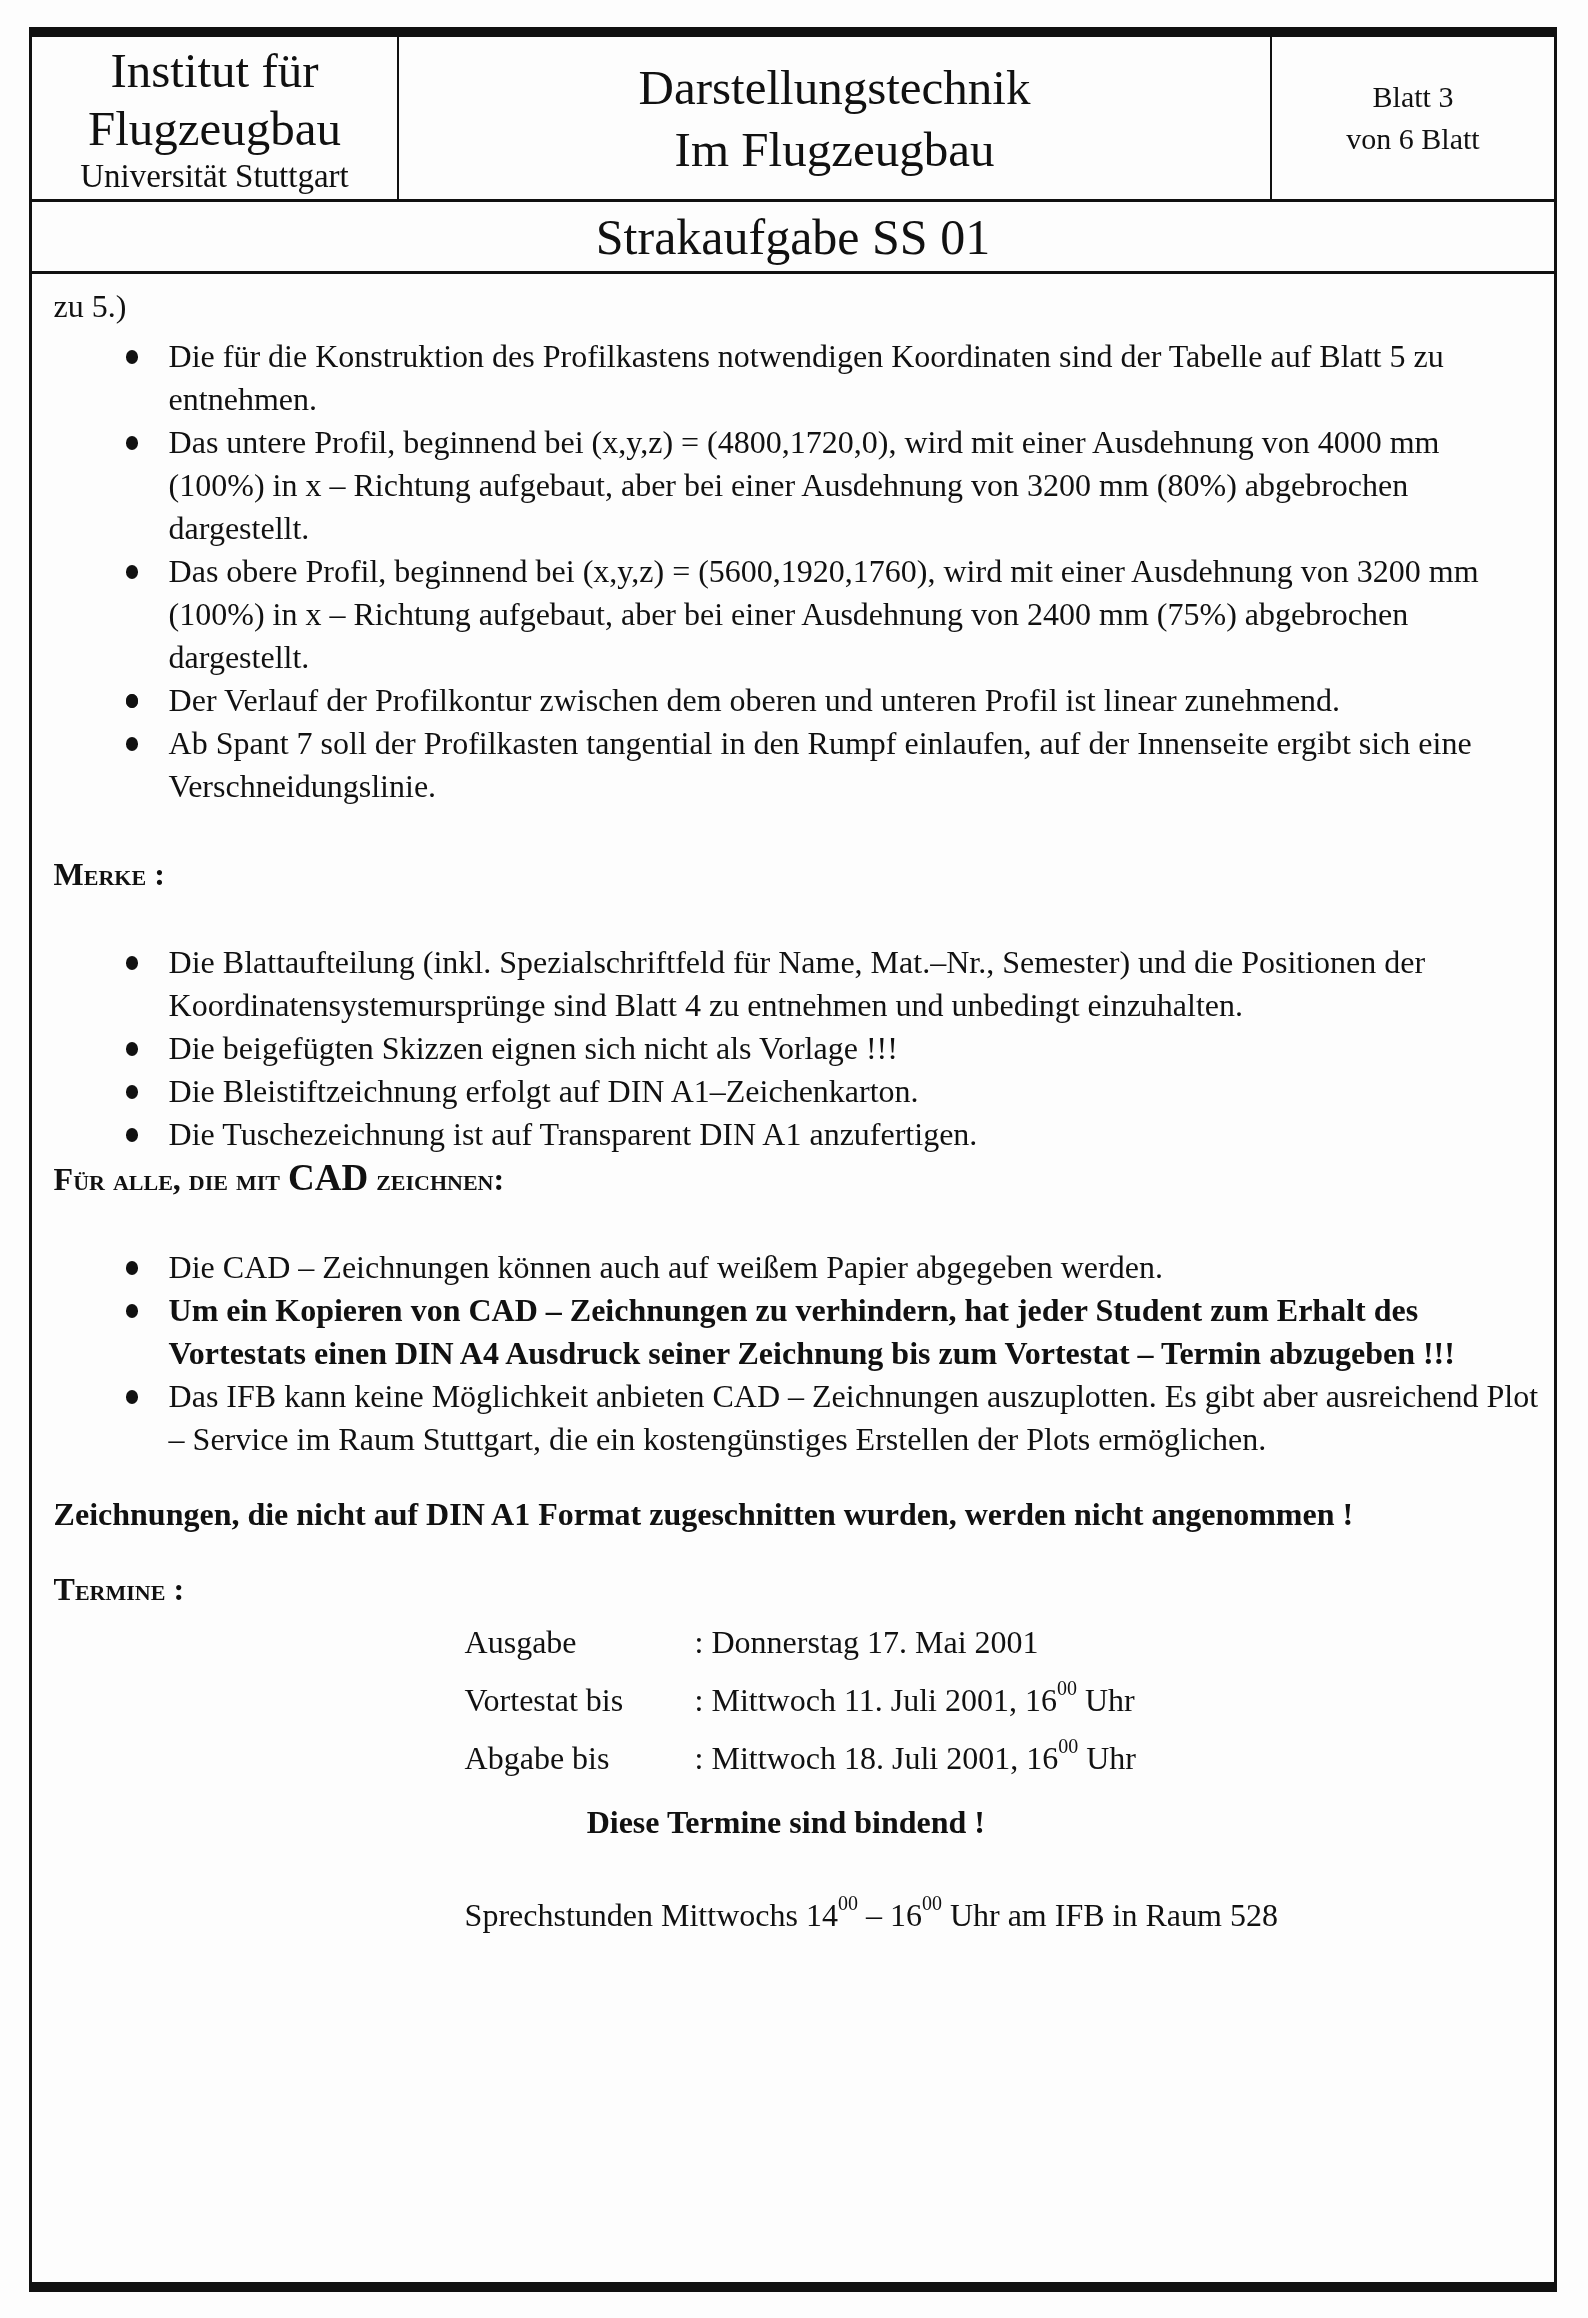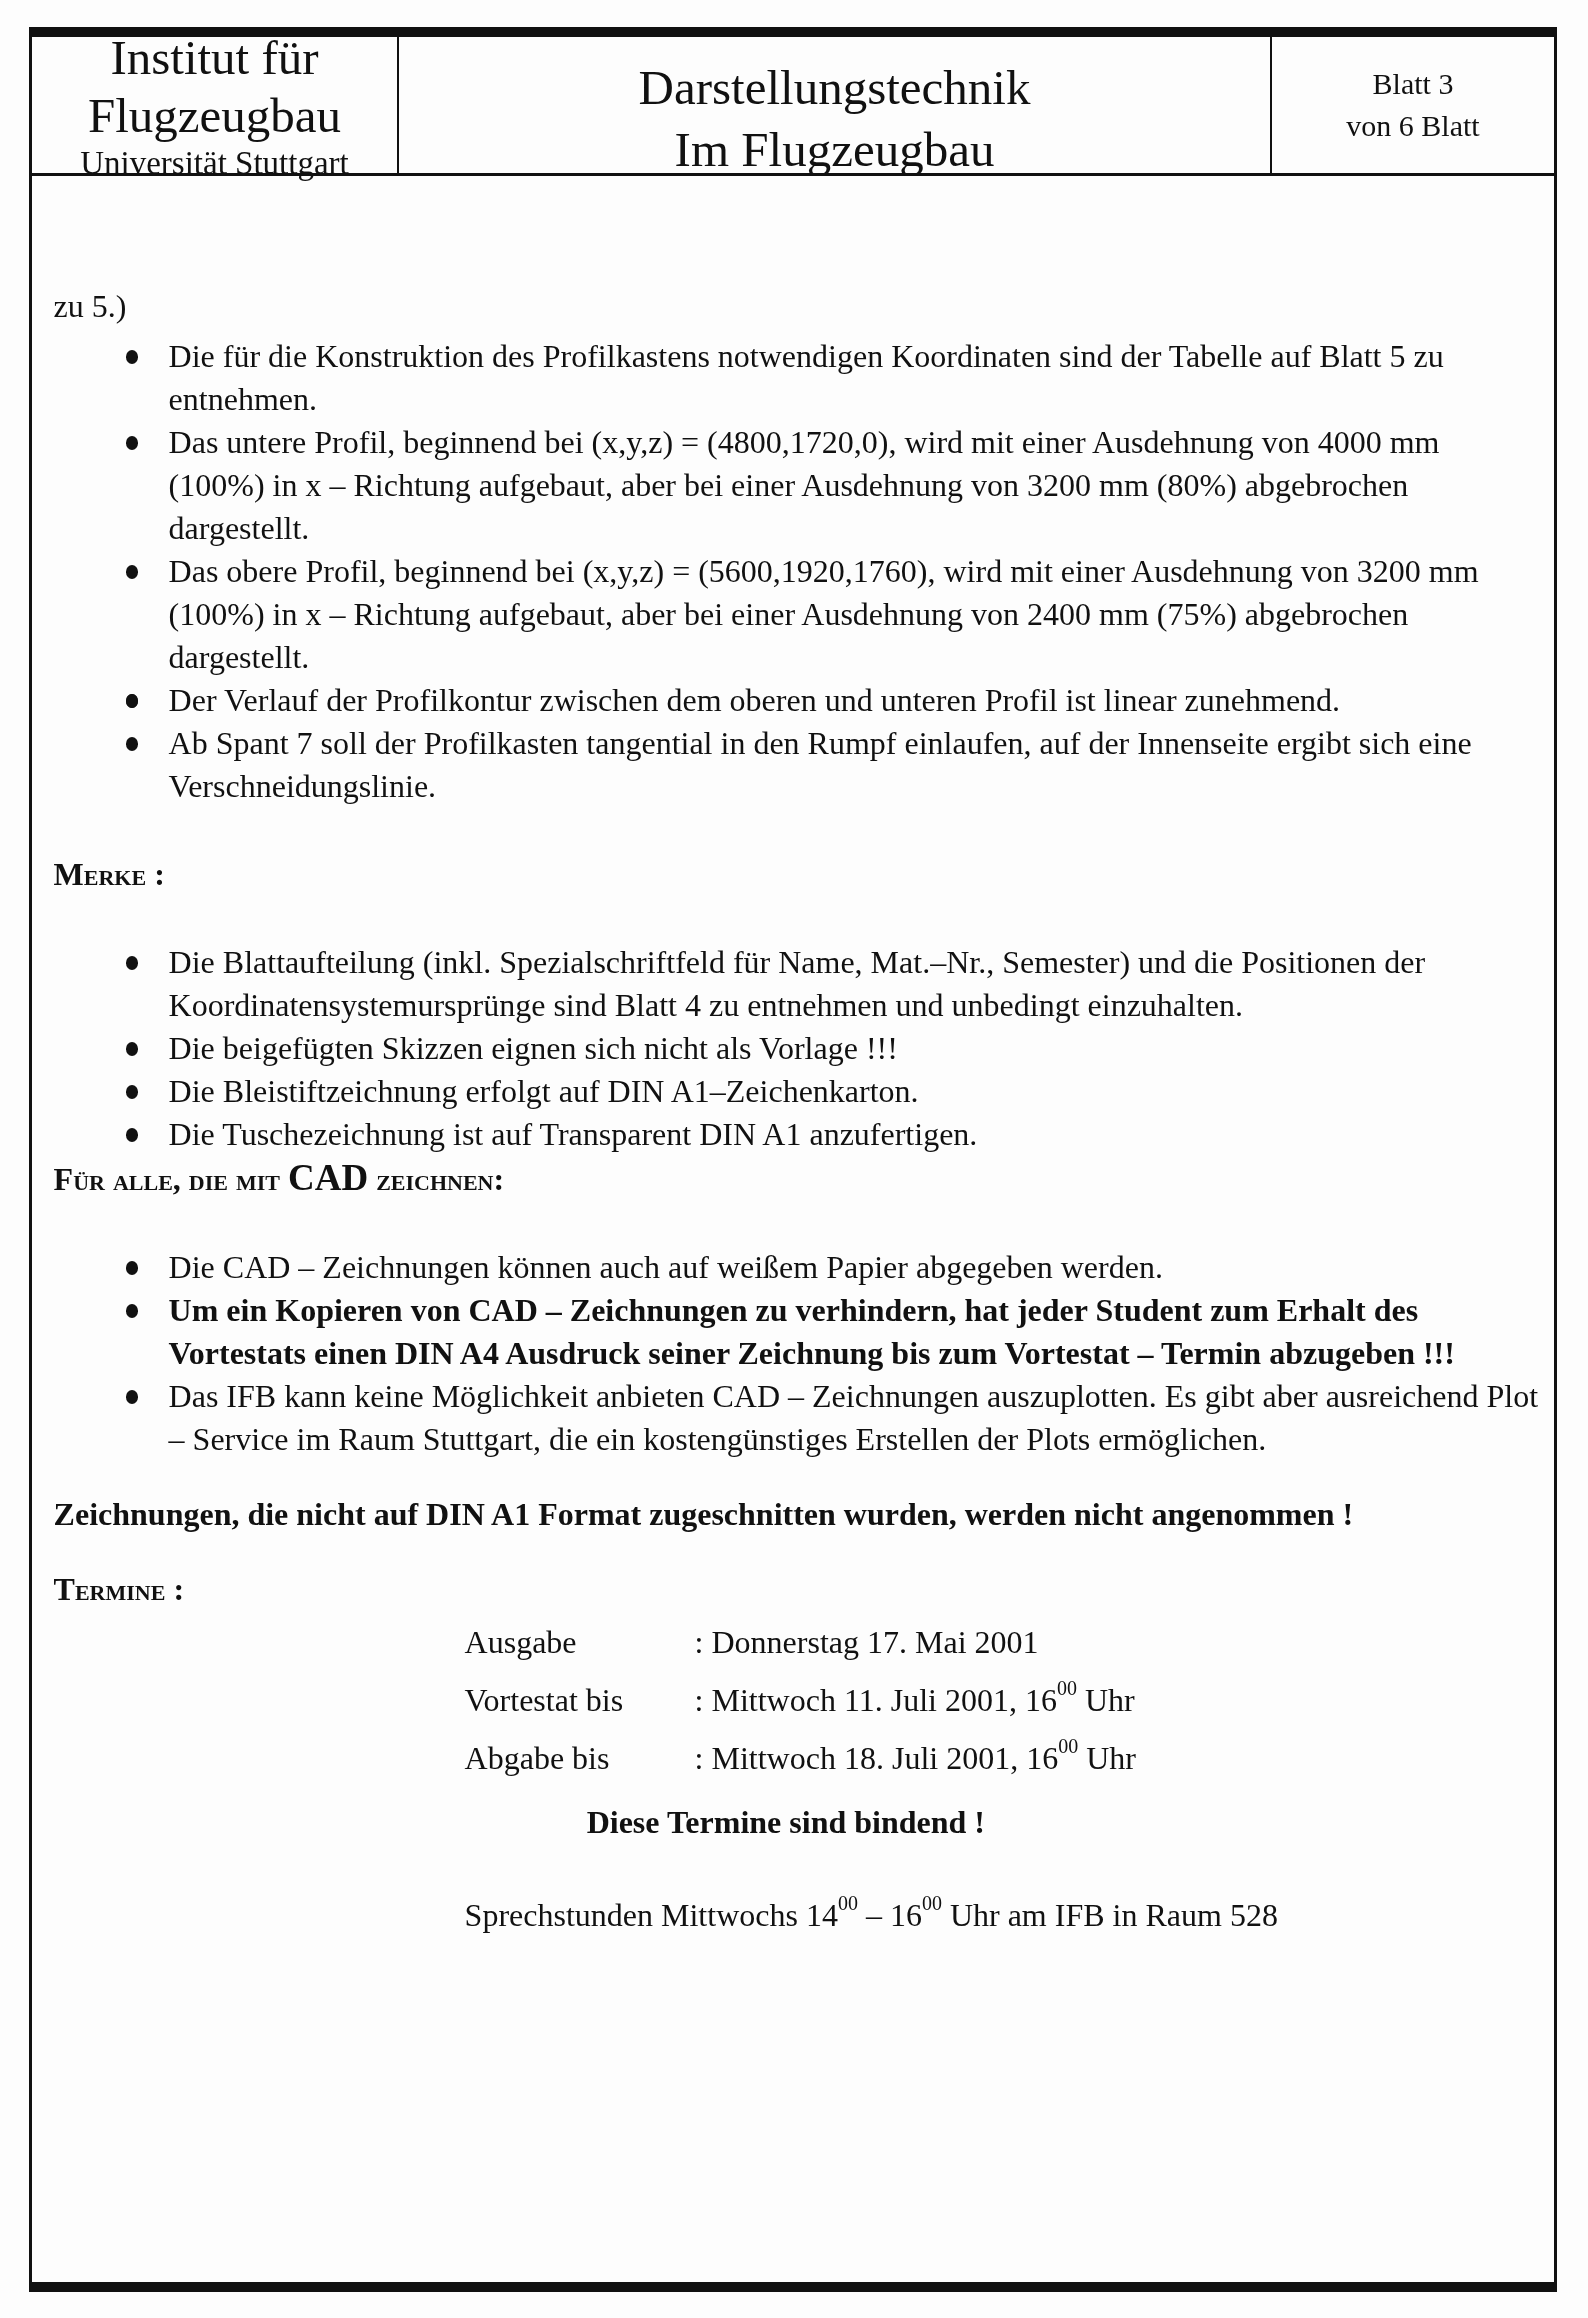--- a/index.html
+++ b/index.html
@@ -7,21 +7,21 @@
     width: 1588px; height: 2319px; position: relative; overflow: hidden;
     font-family: "Liberation Serif", "DejaVu Serif", serif; color: #111;
   }
   .frame {
     position: absolute; left: 29px; top: 27px; width: 1528px; height: 2265px;
     border-left: 3.6px solid #111; border-right: 3.6px solid #111;
     border-top: 10px solid #111; border-bottom: 10px solid #111;
     box-sizing: border-box;
   }
   .header {
-    position: absolute; left: 0; top: 0; width: 100%; height: 139px;
+    position: absolute; left: 0; top: 0; width: 100%; height: 165px;
     display: flex; border-bottom: 3.6px solid #111; box-sizing: border-box;
   }
   .hcell { display: flex; flex-direction: column; align-items: center; justify-content: center; text-align: center; box-sizing: border-box; }
   .hcell.left { width: 367px; border-right: 2.2px solid #111; }
   .hcell.mid { width: 873px; border-right: 2.2px solid #111; justify-content: flex-start; padding-top: 20px; }
   .hcell.right { flex: 1; }
   .inst-line { font-size: 49px; line-height: 58px; }
   .inst-sub { font-size: 33px; line-height: 37px; }
   .mid-line { font-size: 49px; line-height: 62px; }
   .sheet-line { font-size: 30px; line-height: 42px; }
@@ -62,20 +62,21 @@
     <div class="hcell mid">
       <div class="mid-line">Darstellungstechnik</div>
       <div class="mid-line">Im Flugzeugbau</div>
     </div>
     <div class="hcell right">
       <div class="sheet-line">Blatt 3</div>
       <div class="sheet-line">von 6 Blatt</div>
     </div>
   </div>
 
+  <div class="subtitle">Strakaufgabe SS 01</div>
 
   <div class="content">
 
     <div class="body-text" style="margin-bottom:7.2px;">zu 5.)</div>
     <ul class="bullets">
       <li><span class="bullet"></span><span>Die für die Konstruktion des Profilkastens notwendigen Koordinaten sind der Tabelle auf Blatt 5 zu entnehmen.</span></li>
       <li><span class="bullet"></span><span>Das untere Profil, beginnend bei (x,y,z) = (4800,1720,0), wird mit einer Ausdehnung von 4000 mm (100%) in x – Richtung aufgebaut, aber bei einer Ausdehnung von 3200 mm (80%) abgebrochen dargestellt.</span></li>
       <li><span class="bullet"></span><span>Das obere Profil, beginnend bei (x,y,z) = (5600,1920,1760), wird mit einer Ausdehnung von 3200 mm (100%) in x – Richtung aufgebaut, aber bei einer Ausdehnung von 2400 mm (75%) abgebrochen dargestellt.</span></li>
       <li><span class="bullet"></span></li>
       <li><span class="bullet"></span><span>Der Verlauf der Profilkontur zwischen dem oberen und unteren Profil ist linear zunehmend.</span></li>

